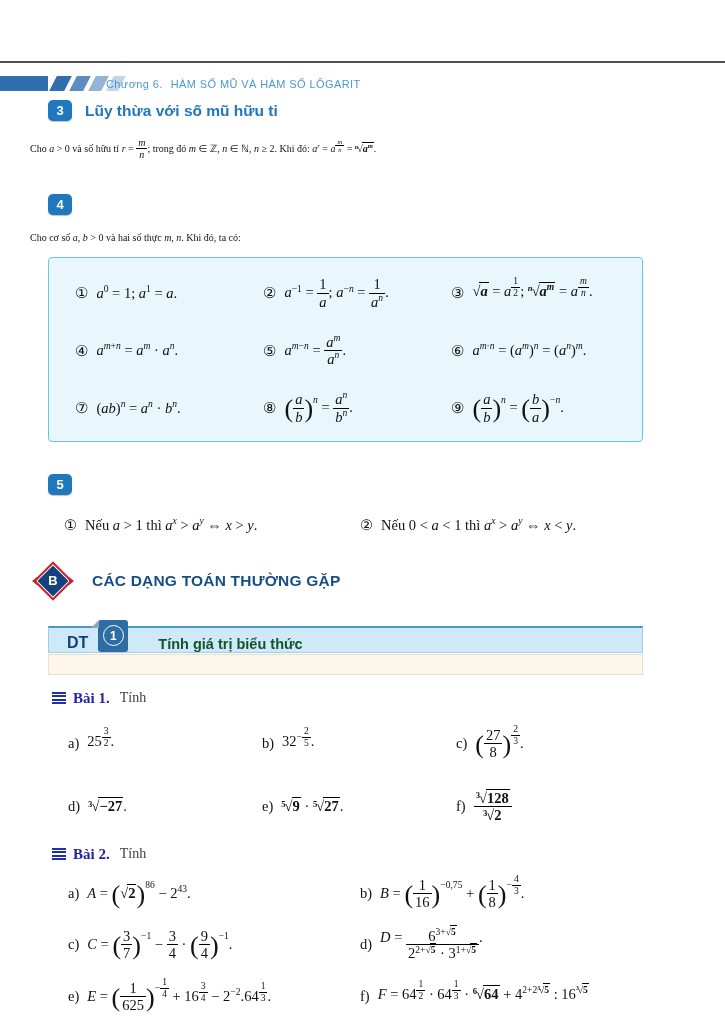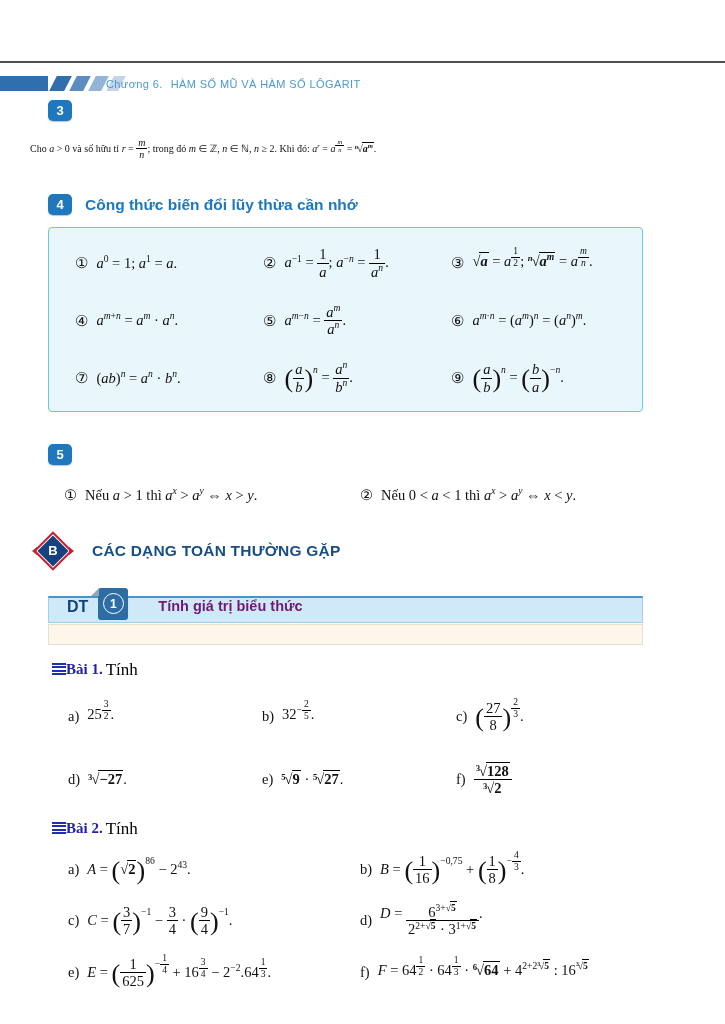--- a/index.html
+++ b/index.html
@@ -57,39 +57,39 @@
       color:#fff;font-family:"Liberation Sans",sans-serif;font-weight:bold;font-size:13px;}
   .bwrap::before,.bwrap::after{content:"";position:absolute;top:13px;border-top:4px solid transparent;
       border-bottom:4px solid transparent;}
   .bwrap::before{left:-4px;border-right:5px solid #c8202c;}
   .bwrap::after{right:-4px;border-left:5px solid #c8202c;}
   .partb-title{color:#164f87;font-family:"Liberation Sans",sans-serif;font-weight:bold;
       font-size:15.5px;letter-spacing:.2px;}
   
   .dtbar{position:relative;margin-left:48px;width:595px;height:27px;background:#cfe9f8;
       border:1px solid #9fcfec;border-top:2px solid #4596cd;box-sizing:border-box;
-      display:flex;align-items:flex-start;}
+      display:flex;align-items:flex-end;}
   .dtlabel{margin-left:18px;color:#10427e;font-family:"Liberation Sans",sans-serif;
       font-weight:bold;font-size:16px;}
   .dtbadge{position:relative;margin-left:10px;margin-top:-10px;width:30px;height:32px;
       background:#2e6da4;border-radius:3px;display:flex;align-items:center;justify-content:center;}
   .dtbadge::before{content:"";position:absolute;left:-7px;top:0;border-bottom:8px solid #93a5b4;
       border-left:8px solid transparent;}
   .dtcircle{width:19px;height:19px;border:1.5px solid #fff;border-radius:50%;
       display:flex;align-items:center;justify-content:center;color:#fff;
       font-family:"Liberation Sans",sans-serif;font-weight:bold;font-size:12px;}
-  .dttitle{margin-left:30px;color:#701a75;font-family:"Liberation Sans",sans-serif;
+  .dttitle{margin-left:30px;color:#14532d;font-family:"Liberation Sans",sans-serif;
       font-weight:bold;font-size:14.5px;}
   .cream{margin-left:48px;margin-top:1px;width:595px;height:21px;background:#fdf6ea;
       border:1px solid #eadfc9;box-sizing:border-box;}
   
-  .ex-head{margin-left:52px;display:flex;align-items:center;font-size:15px;}
+  .ex-head{margin-left:52px;display:flex;align-items:center;gap:7px;font-size:15px;}
   .menu-icon{width:14px;height:13px;background:repeating-linear-gradient(to bottom,#2030a8 0 2px,transparent 2px 3.4px);}
   .ex-label{color:#2222aa;font-weight:bold;}
-  .ex-prompt{color:#000000;font-size:17px;margin-left:3px;text-align:center;}
+  .ex-prompt{color:#404040;font-size:14px;margin-left:3px;text-align:center;}
   .grid3{margin-left:68px;display:grid;grid-template-columns:194px 194px auto;
       row-gap:30px;align-items:center;font-size:14.5px;}
   .grid2{margin-left:68px;display:grid;grid-template-columns:292px auto;
       row-gap:18px;align-items:center;font-size:14.5px;}
   .it{display:flex;align-items:center;gap:8px;}
   .ik{flex:0 0 auto;}
   
   .pagebox{position:absolute;left:0;top:977px;width:140px;height:23px;border:1px solid #a9b4c0;
       background:linear-gradient(#f8fafc,#dfe6ee);box-sizing:border-box;}
   .pagebox::before{content:"";position:absolute;left:0;top:0;bottom:0;width:30px;background:#7c93ab;}
@@ -116,27 +116,28 @@
     <div class="sl sl4"></div>
   </div>
   <div class="chapter-text">
     <span class="chlabel">Chương 6.</span><span>HÀM SỐ MŨ VÀ HÀM SỐ LÔGARIT</span>
   </div>
 
   <div class="content">
 
     <div class="sec" style="margin-top:53px;">
       <div class="sec-num">3</div>
+      <div class="sec-title">Lũy thừa với số mũ hữu tỉ</div>
     </div>
     <div class="para" style="margin-top:16px;">Cho <i>a</i> &gt; 0 và số hữu tỉ <i>r</i> = <span class="f"><span class="t"><i>m</i></span><span class="b"><i>n</i></span></span>; trong đó <i>m</i> ∈ ℤ, <i>n</i> ∈ ℕ, <i>n</i> ≥ 2. Khi đó: <i>a</i><sup><i>r</i></sup> = <i>a</i><sup><span class="f"><span class="t"><i>m</i></span><span class="b"><i>n</i></span></span></sup> = <span class="r"><sup class="ri"><i>n</i></sup><span class="rs">√</span><span class="rb"><i>a</i><sup><i>m</i></sup></span></span>.</div>
 
     <div class="sec" style="margin-top:34px;">
       <div class="sec-num">4</div>
-      <div class="sec-title">Công thức biến đổi lũy thừa cần nhớ</div>
-    </div>
+    </div>
+    <div class="para" style="margin-top:15px;">Cho cơ số <i>a</i>, <i>b</i> &gt; 0 và hai số thực <i>m</i>, <i>n</i>. Khi đó, ta có:</div>
 
     <div class="fbox">
       <div class="fcell">
           <span class="fnum">①</span>
           <span><i>a</i><sup>0</sup> = 1; <i>a</i><sup>1</sup> = <i>a</i>.</span>
         </div>
       <div class="fcell">
           <span class="fnum">②</span>
           <span><i>a</i><sup>−1</sup> = <span class="f"><span class="t">1</span><span class="b"><i>a</i></span></span>; <i>a</i><sup>−<i>n</i></sup> = <span class="f"><span class="t">1</span><span class="b"><i>a</i><sup><i>n</i></sup></span></span>.</span>
         </div>

